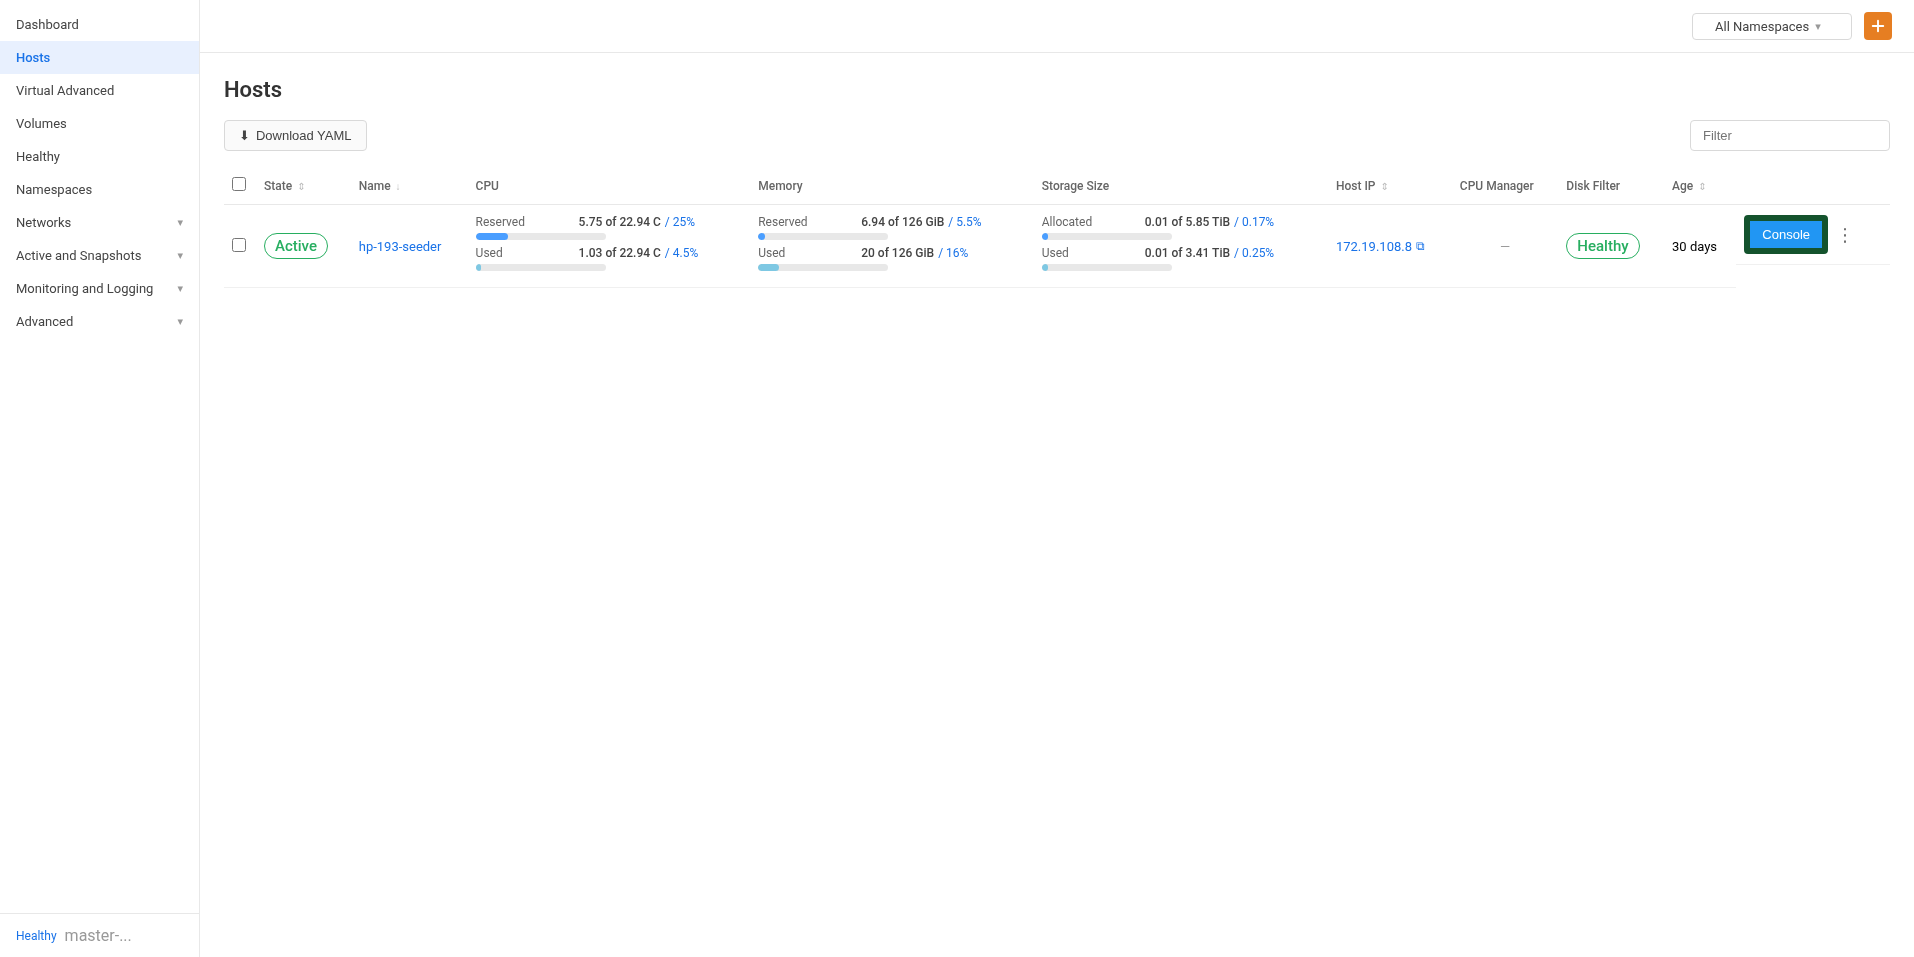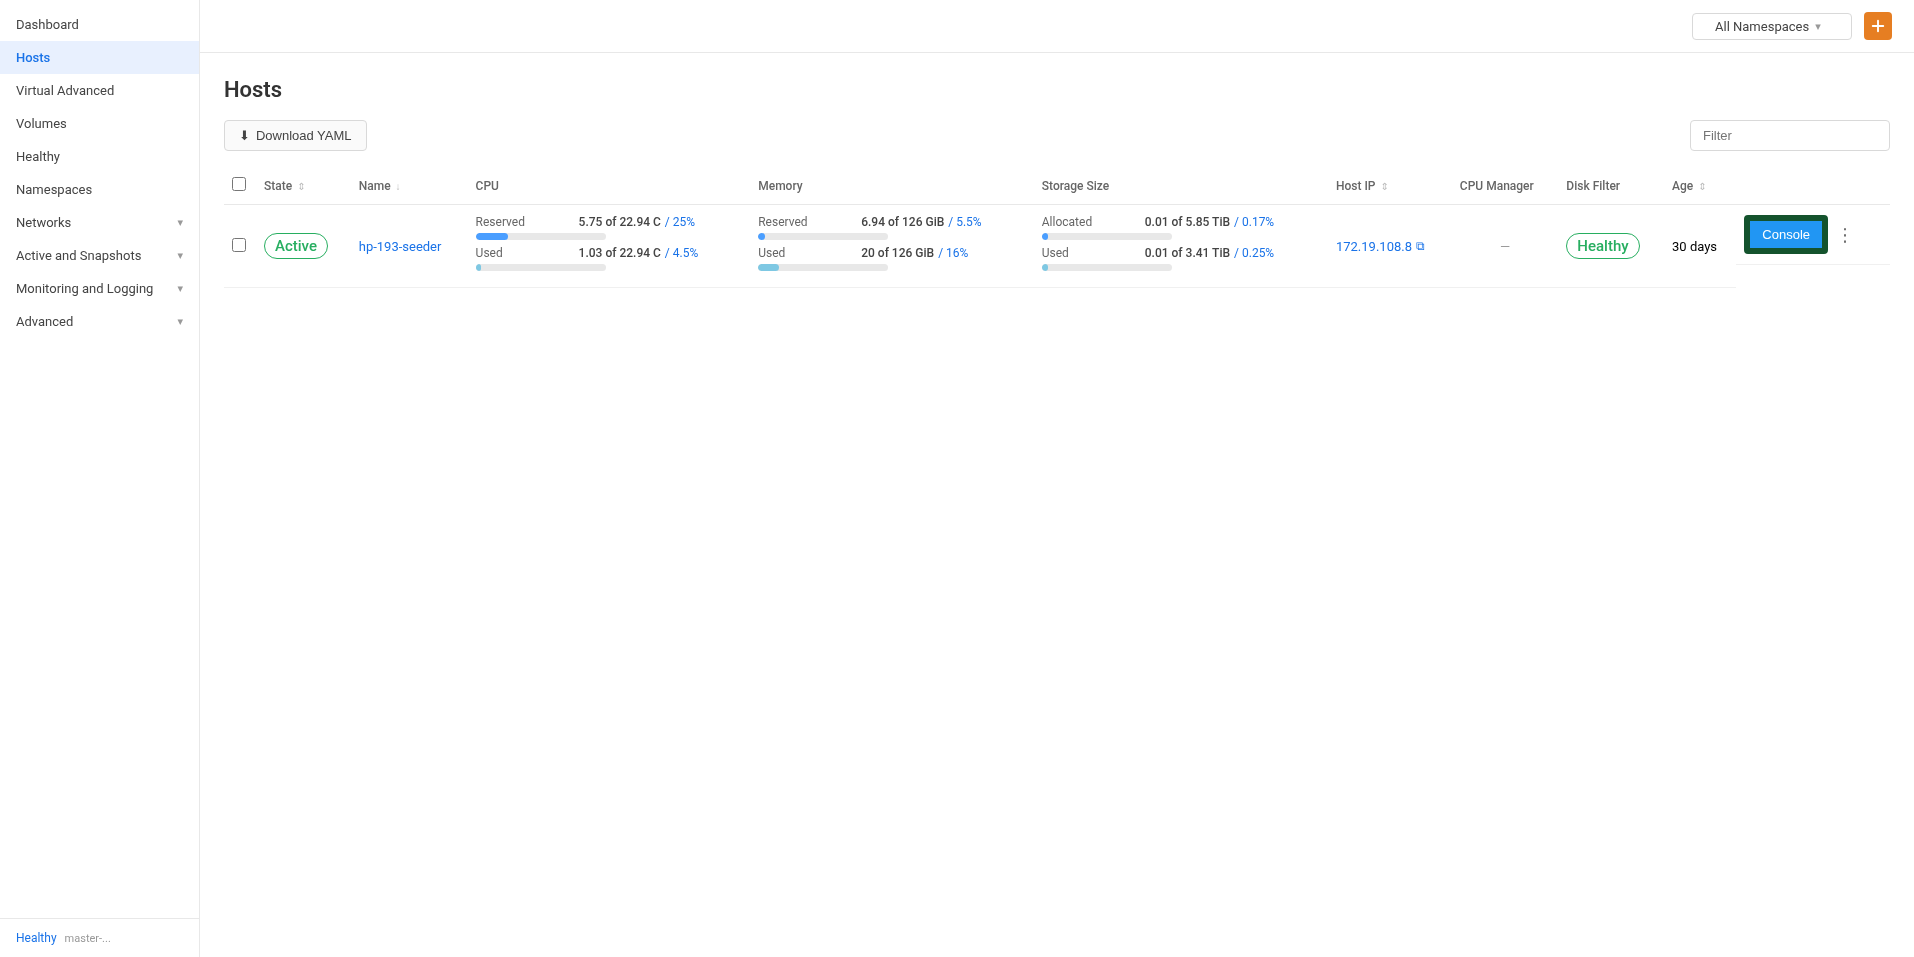--- a/index.html
+++ b/index.html
@@ -50,21 +50,21 @@
     .chevron-icon { font-size: 11px; color: #999; }
 
     .sidebar-footer {
       padding: 12px 16px;
       border-top: 1px solid #e8e8e8;
       display: flex;
       gap: 8px;
       align-items: center;
     }
     .support-link { color: #1a73e8; cursor: pointer; font-size: 12px; }
-    .version-text { color: #999; font-size: 11px; }
+    .version-text { color: #999; font-size: 16px; }
 
     
     .main { flex: 1; display: flex; flex-direction: column; overflow: hidden; }
 
     
     .topbar {
       display: flex;
       align-items: center;
       justify-content: flex-end;
       padding: 10px 20px;

